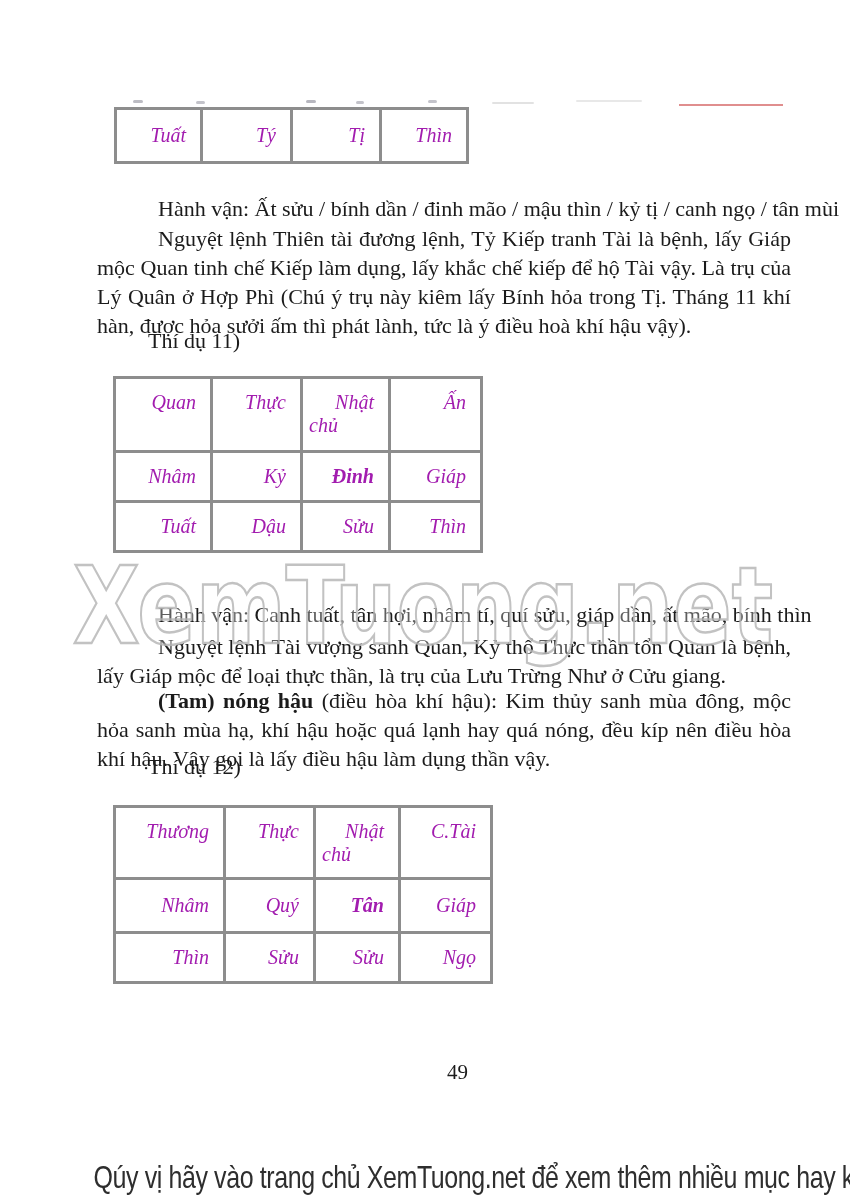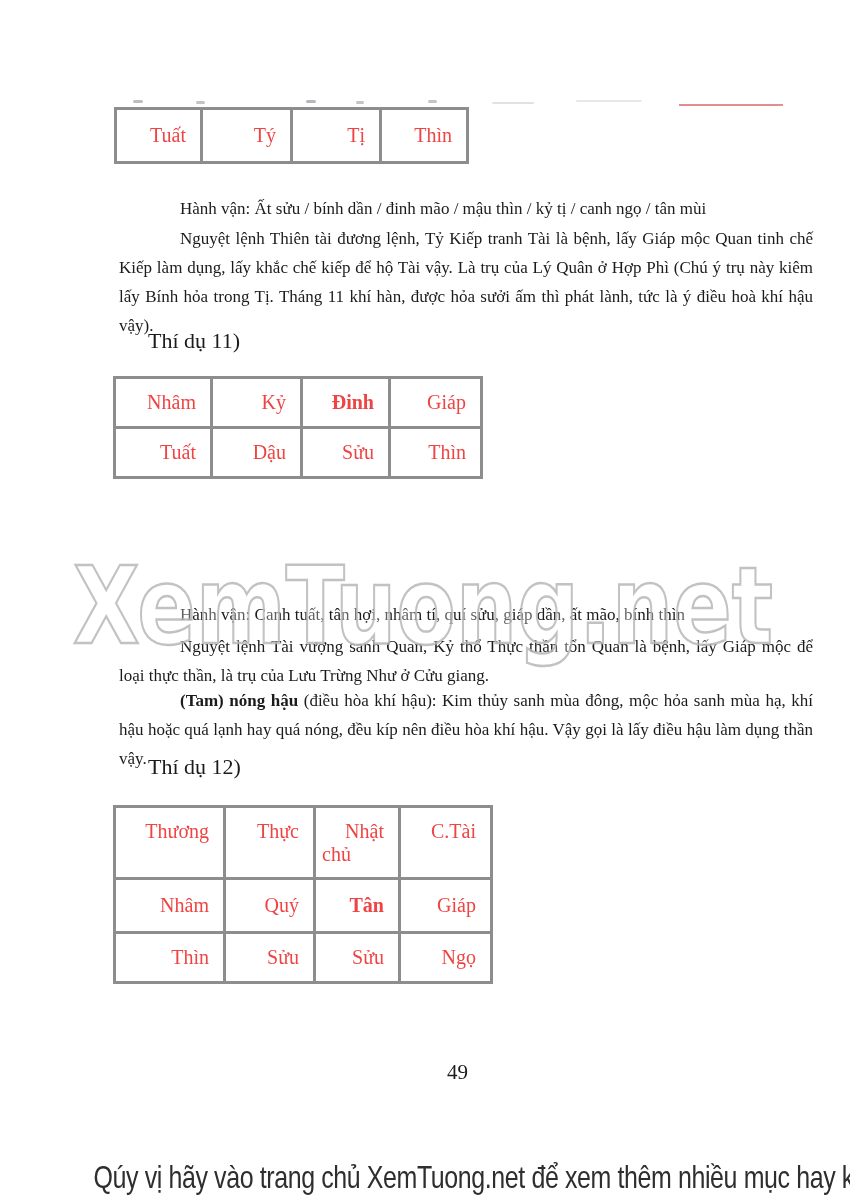--- a/index.html
+++ b/index.html
@@ -7,36 +7,36 @@
     position:relative; width:850px; height:1202px; background:#ffffff;
     font-family:"Liberation Serif", serif; color:#1b1b1b; overflow:hidden;
   }
 
   
   .speck { position:absolute; border-radius:2px; }
 
   
   .para {
     position:absolute; left:97px; width:694px;
-    font-size:17px; line-height:29px; text-align:justify; text-indent:61px;margin-left:22px;
+    font-size:22px; line-height:29px; text-align:justify; text-indent:61px;
   }
   .single { text-align:left; white-space:nowrap; }
   .heading {
     position:absolute; left:148px; font-size:22px; font-weight:normal; white-space:nowrap;
   }
   .b { font-weight:bold; }
 
   
   table.grid {
     position:absolute; border-collapse:collapse; table-layout:fixed;
   }
   table.grid td {
     border:3px solid #8d8d8d; background:#ffffff;
-    font-size:20px; color:#ef4444; text-align:right;
-    padding:0 14px 0 4px; vertical-align:middle; overflow:hidden;
+    font-size:20px; color:#a21caf; text-align:right;
+    padding:0 14px 0 4px; vertical-align:middle; overflow:hidden;font-style:italic;
   }
   table.grid td.hd { vertical-align:top; padding-top:12px; }
   .dm2 { text-align:left; padding-left:2px; }
 
   
   .watermark { position:absolute; left:70px; top:543px; pointer-events:none; z-index:6; }
 
   
   .pagenum { position:absolute; left:447px; top:1037px; font-size:21px;margin-top:23px; }
 
@@ -89,20 +89,29 @@
   <div class="heading" style="top:328px;">Thí dụ 11)</div>
 
   <table class="grid" style="left:113px; top:376px;">
     <colgroup>
         <col style="width:97px">
         <col style="width:90px">
         <col style="width:88px">
         <col style="width:92px">
       </colgroup>
     <tbody>
+        <tr style="height:74px;">
+      <td class="hd">Quan</td>
+      <td class="hd">Thực</td>
+      <td class="hd">
+        <div>Nhật</div>
+        <div class="dm2">chủ</div>
+      </td>
+      <td class="hd">Ấn</td>
+    </tr>
     <tr style="height:50px;">
       <td>Nhâm</td>
       <td>Kỷ</td>
       <td class="b">Đinh</td>
       <td>Giáp</td>
     </tr>
     <tr style="height:50px;">
       <td>Tuất</td>
       <td>Dậu</td>
       <td>Sửu</td>

